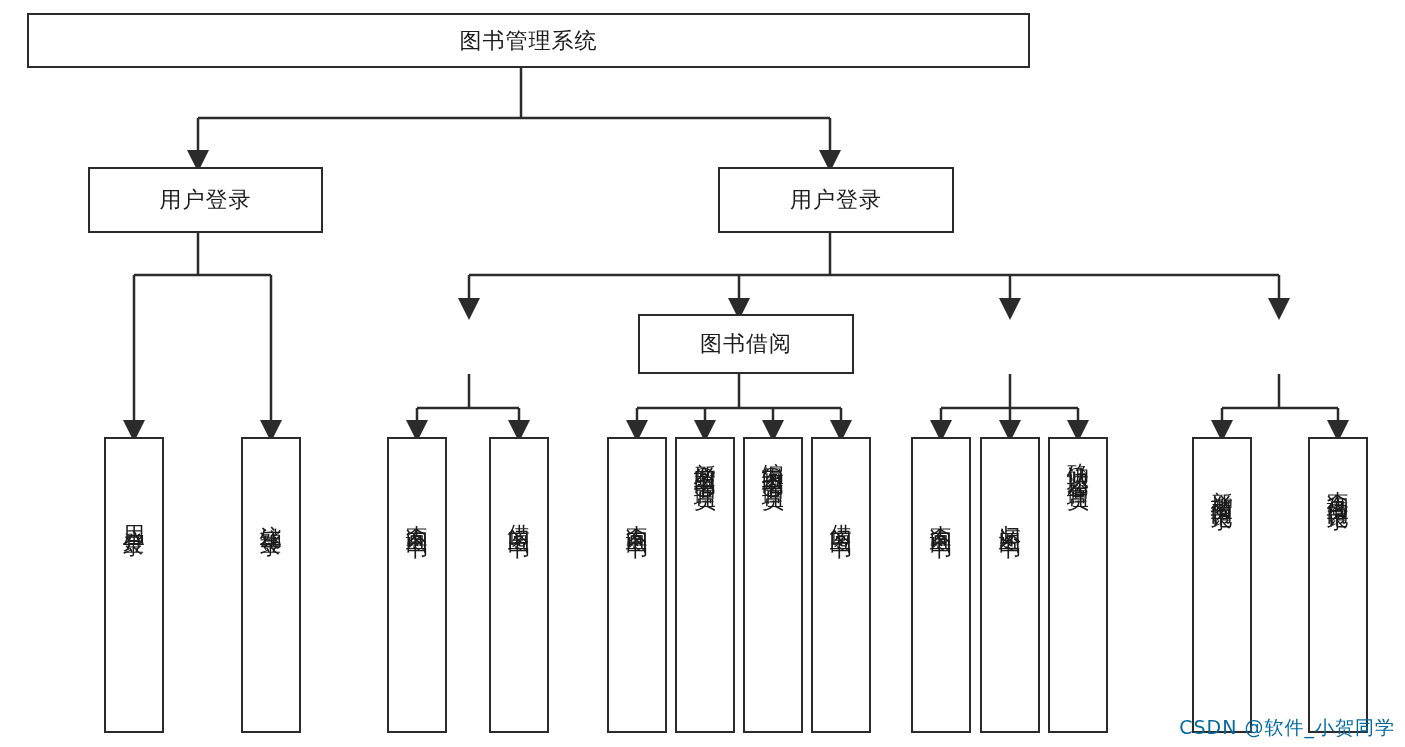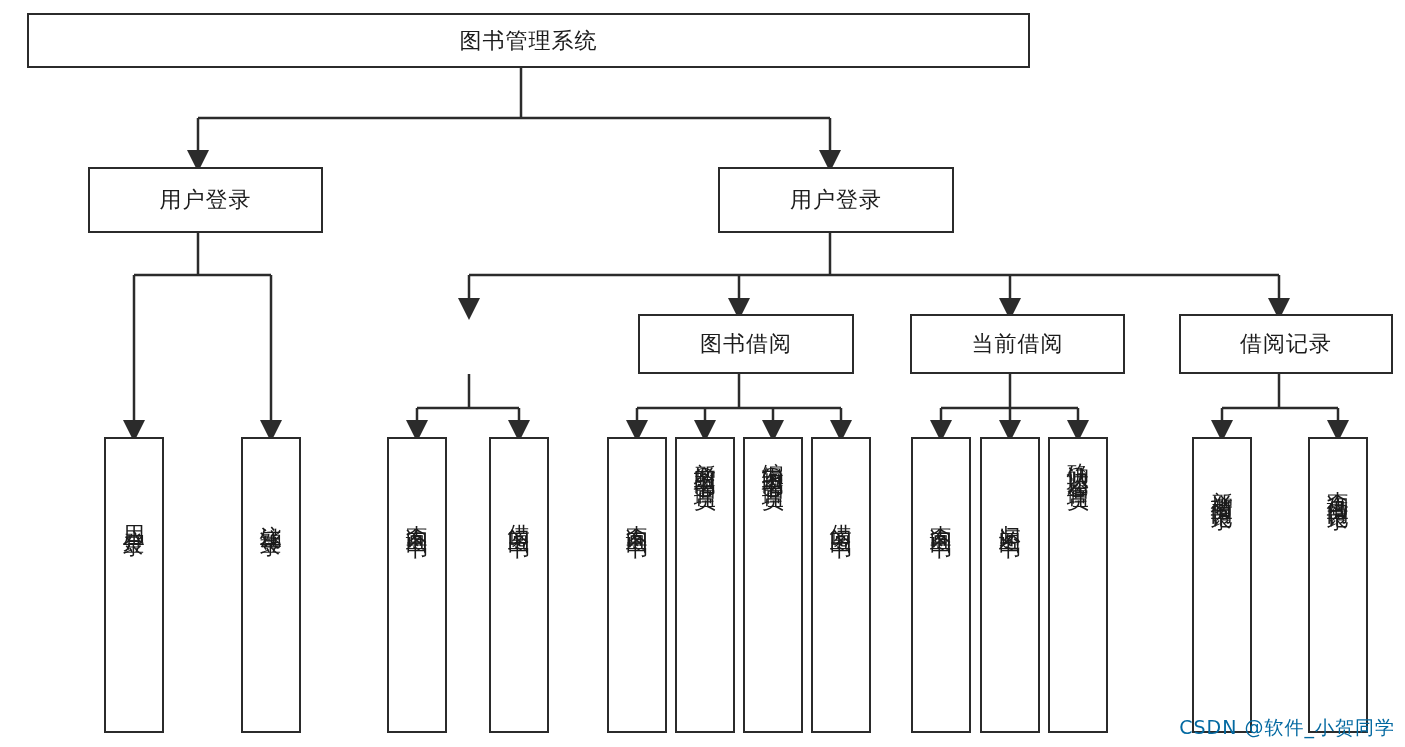--- a/index.html
+++ b/index.html
@@ -123,26 +123,20 @@
   <div class="node h" style="left:81px; top:167px; width:235px; height:66px;">
     <span>用户登录</span>
   </div>
   <div class="node h" style="left:711px; top:167px; width:236px; height:66px;">
     <span>用户登录</span>
   </div>
 
   <div class="node h" style="left:631px; top:314px; width:216px; height:60px;">
     <span>图书借阅</span>
   </div>
-  <div class="node h" style="left:903px; top:314px; width:215px; height:60px;">
-    <span>当前借阅</span>
-  </div>
-  <div class="node h" style="left:1172px; top:314px; width:214px; height:60px;">
-    <span>借阅记录</span>
-  </div>
 
   <div class="node leaf" style="left:104px; top:437px; width:60px; height:296px; padding-top:68px;">
     <span class="vtext">用户登录</span>
   </div>
   <div class="node leaf" style="left:241px; top:437px; width:60px; height:296px; padding-top:68px;">
     <span class="vtext">注销登录</span>
   </div>
 
   <div class="node leaf" style="left:387px; top:437px; width:60px; height:296px; padding-top:68px;">
     <span class="vtext">查询图书</span>

